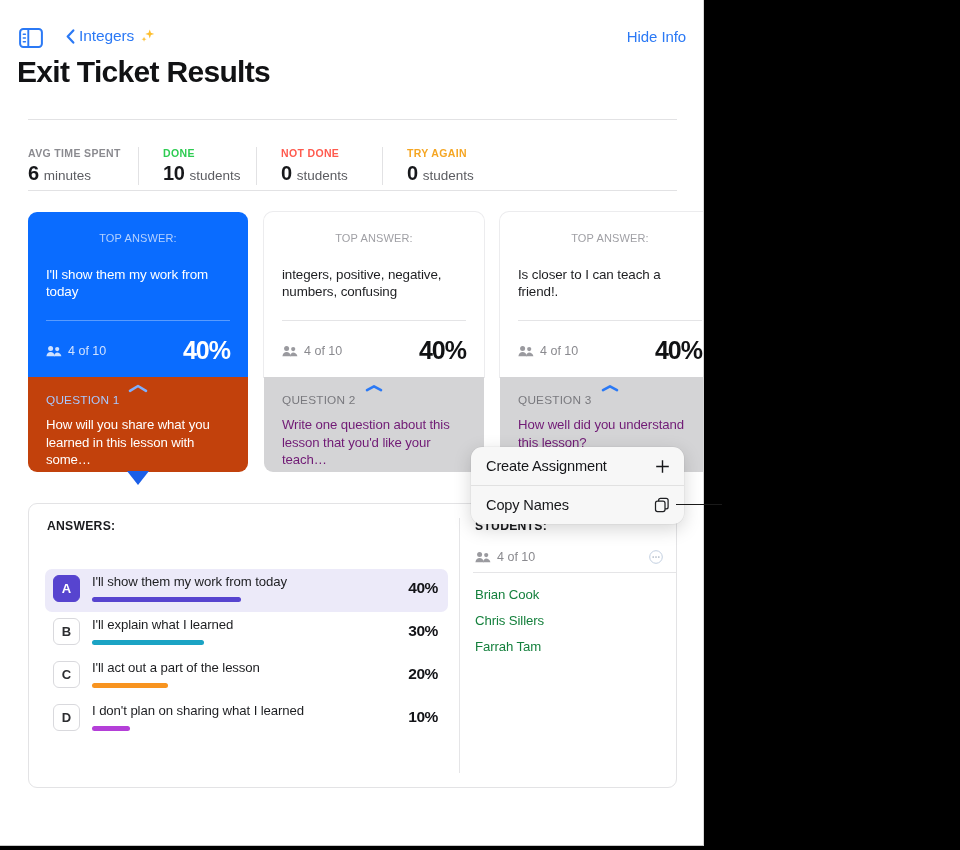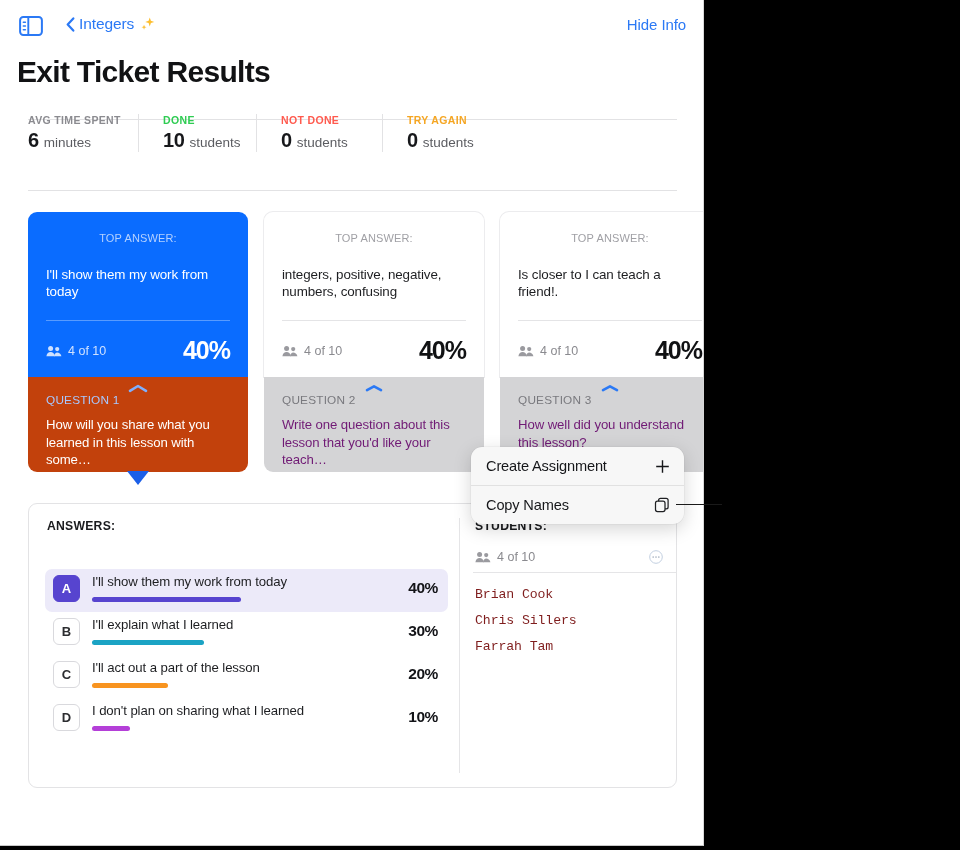--- a/index.html
+++ b/index.html
@@ -18,21 +18,21 @@
     position: absolute; left: 0; top: 0;
     width: 704px; height: 846px;
     background: #ffffff;
     border-right: 1px solid #d8d8d8;
     border-bottom: 1px solid #c9c9c9;
     overflow: hidden;
   }
 
   
   .topbar {
-    position: absolute; left: 0; top: 4px; width: 704px; height: 44px;
+    position: absolute; left: 0; top: 16px; width: 704px; height: 44px;
   }
   .sidebar-toggle {
     position: absolute; left: 19px; top: 12px;
     width: 24px; height: 20px; cursor: pointer;
   }
   .back-link {
     position: absolute; left: 66px; top: 11px;
     display: flex; align-items: center; gap: 4px;
     color: #2b79f5; font-size: 15.5px; cursor: pointer;
   }
@@ -54,21 +54,21 @@
   .rule-top {
     position: absolute; left: 28px; top: 119px; width: 649px; height: 1px;
     background: #e2e2e4;
   }
   .rule-bottom {
     position: absolute; left: 28px; top: 190px; width: 649px; height: 1px;
     background: #e2e2e4;
   }
 
   
-  .stats { position: absolute; left: 28px; top: 114px; display: flex; }
+  .stats { position: absolute; left: 28px; top: 147px; display: flex; }
   .stat { position: relative; padding-right: 12px; }
   .stat + .stat { border-left: 1px solid #e2e2e4; padding-left: 24px; }
   .stat-label {
     font-size: 10.5px; font-weight: bold; letter-spacing: 0.35px;
     color: #8b8b90; text-transform: uppercase; margin-bottom: 3px;
   }
   .stat-label.done { color: #2ecc52; }
   .stat-label.notdone { color: #ff5a4e; }
   .stat-label.tryagain { color: #f5a623; }
   .stat-value { display: flex; align-items: baseline; }
@@ -193,22 +193,22 @@
   }
   .students-meta {
     position: absolute; left: 446px; top: 46px; width: 188px;
     display: flex; align-items: center; justify-content: space-between;
   }
   .students-meta .meta-count { color: #8a8a8f; font-size: 12.5px; }
   .more-circle { width: 14px; height: 14px; cursor: pointer; display: block; }
   .students-rule { position: absolute; left: 444px; top: 68px; width: 206px; height: 1px; background: #e5e5e7; }
   .students-list { position: absolute; left: 446px; top: 78px; width: 190px; }
   .student-name {
-    font-size: 13.2px; color: #7f1d1d; letter-spacing: -0.1px;
-    height: 26px; line-height: 26px; font-family: Liberation Mono, monospace;
+    font-size: 13.2px; color: #15803d; letter-spacing: -0.1px;
+    height: 26px; line-height: 26px;
   }
 
   
   .popup {
     position: absolute; left: 471px; top: 447px;
     width: 213px; background: #f7f7f7; border-radius: 11px;
     box-shadow: 0 5px 18px rgba(0,0,0,0.17), 0 0 0 0.5px rgba(0,0,0,0.06);
     z-index: 40; overflow: hidden;
   }
   .popup-item {

